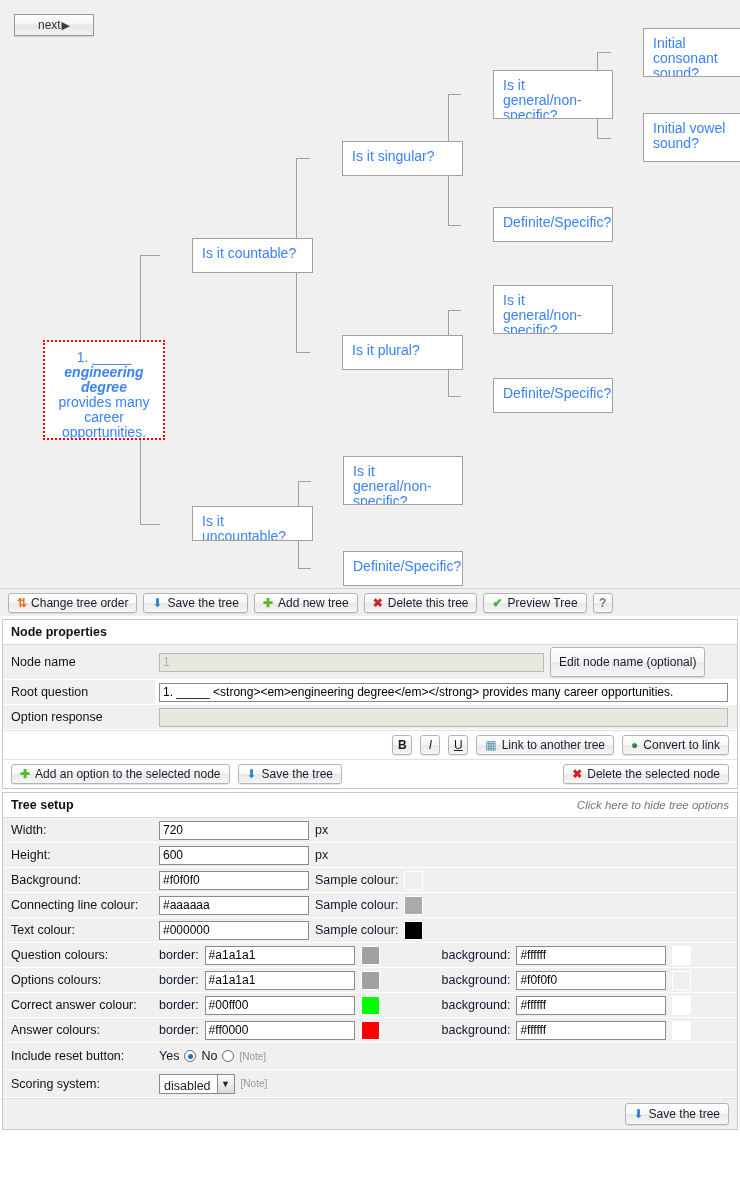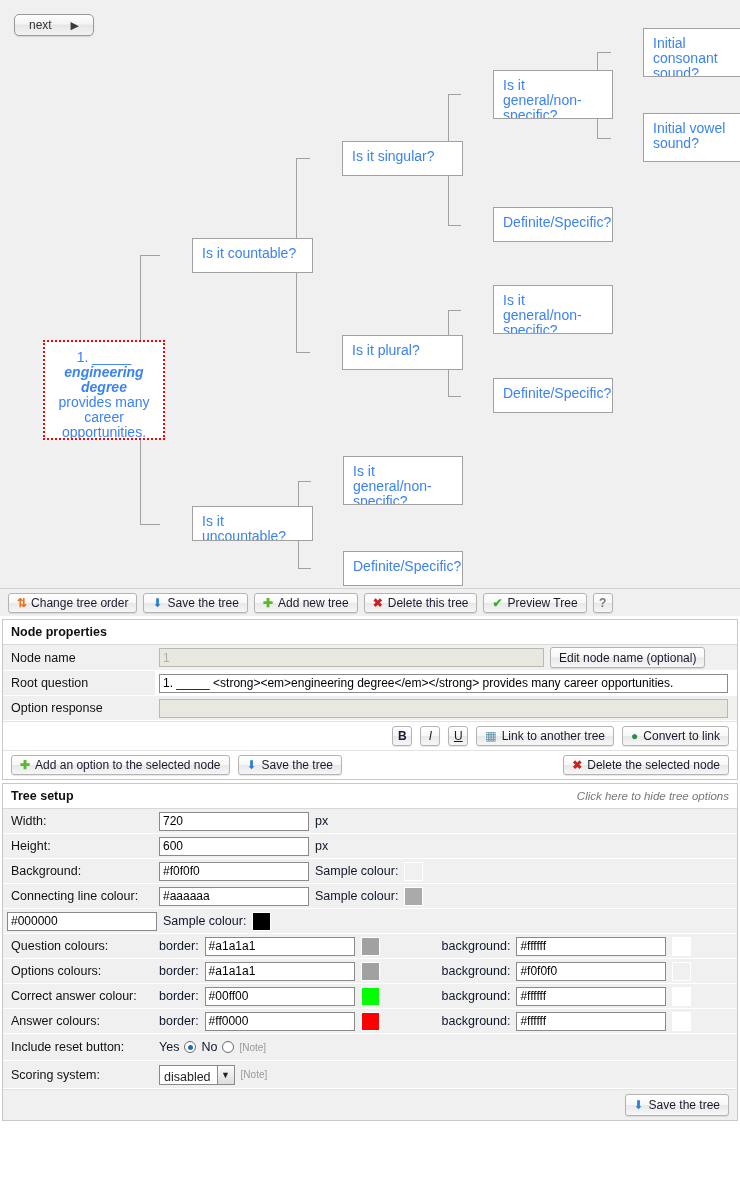--- a/index.html
+++ b/index.html
@@ -15,26 +15,26 @@
   
   #tree-canvas{
     position:relative;
     width:740px;height:588px;
     background:#f0f0f0;
     overflow:hidden;
   }
   .next-btn{
     position:absolute;left:14px;top:14px;
     width:80px;height:22px;
-    border:1px solid #999;border-radius:5px;
+    border:1px solid #999;border-radius:0;
     background:linear-gradient(to bottom,#fdfdfd 0%,#f4f4f4 45%,#e6e6e6 50%,#f2f2f2 100%);
     box-shadow:0 1px 1px rgba(0,0,0,.12);
     font-size:12px;color:#333;
     display:flex;align-items:center;
-    padding:0 14px;box-sizing:border-box;
+    padding:0 23px;box-sizing:border-box;
     cursor:pointer;
   }
   .next-btn .lbl{flex:1;text-align:left;}
   .next-btn .arw{font-size:11px;color:#3a3a3a;line-height:1;}
 
   .node{
     position:absolute;
     box-sizing:border-box;
     border:1px solid #a1a1a1;
     background:#ffffff;
@@ -296,21 +296,21 @@
   <div class="panel-title">
     <span>Node properties</span>
   </div>
 
   <div class="prow alt">
     <div class="plabel">Node name</div>
     <div class="pfield">
       <div class="tbox disabled" style="width:385px;">
         <span>1</span>
       </div>
-      <div class="btn" style="height:21px;">
+      <div class="btn" style="height:30px;">
         <span>Edit node name (optional)</span>
       </div>
     </div>
   </div>
 
   <div class="prow white">
     <div class="plabel">Root question</div>
     <div class="pfield">
       <div class="tbox" style="width:569px;">
         <span>1. _____ &lt;strong&gt;&lt;em&gt;engineering degree&lt;/em&gt;&lt;/strong&gt; provides many career opportunities.</span>
@@ -406,20 +406,21 @@
     <div class="pfield">
       <div class="tbox" style="width:150px;">
         <span>#aaaaaa</span>
       </div>
       <span class="sublabel">Sample colour:</span>
       <span class="swatch" style="background:#aaaaaa;"></span>
     </div>
   </div>
 
   <div class="prow alt">
+    <div class="plabel">Text colour:</div>
     <div class="pfield">
       <div class="tbox" style="width:150px;">
         <span>#000000</span>
       </div>
       <span class="sublabel">Sample colour:</span>
       <span class="swatch" style="background:#000000;"></span>
     </div>
   </div>
 
   <div class="prow alt">

